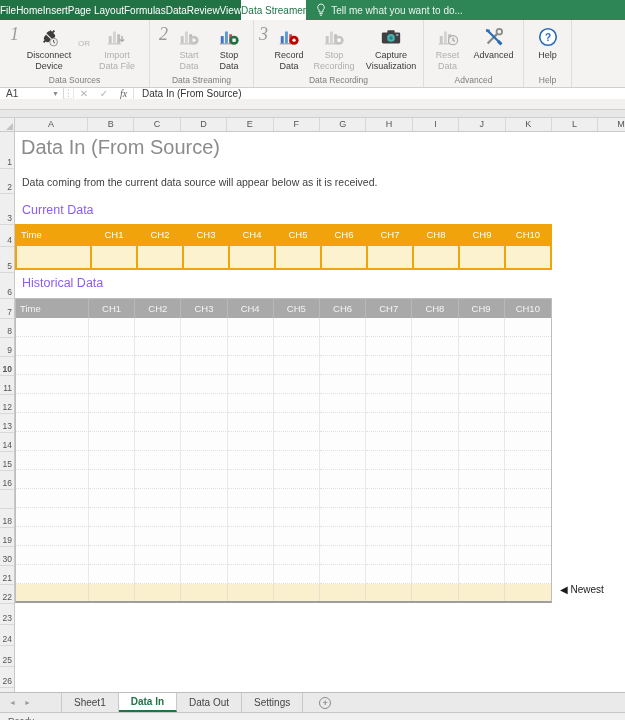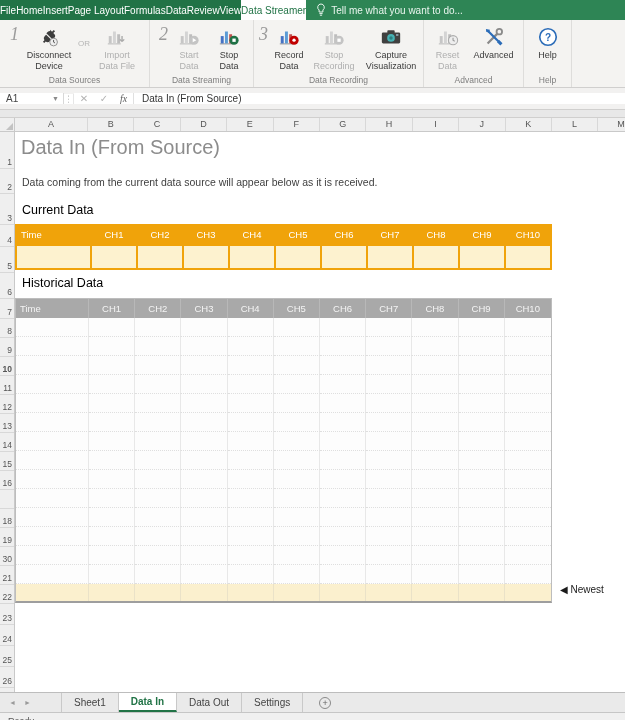--- a/index.html
+++ b/index.html
@@ -18,21 +18,21 @@
   .rbody { flex:1; display:flex; align-items:flex-start; padding-top:3px; justify-content:center; }
   .rnum { font-family:"Liberation Serif", serif; font-style:italic; font-size:18px; color:#9b9b9b; padding:1px 1px 0 5px; }
   .rbtn { display:flex; flex-direction:column; align-items:center; text-align:center; padding-top:1px; line-height:1.2; }
   .rbtn .ricon { height:26px; display:flex; align-items:center; justify-content:center; }
   .rbtn.disabled { color:#AFAFAF; }
   .or { font-size:8px; color:#B5B5B5; padding-top:16px; }
   .rfoot { height:14px; text-align:center; font-size:8.5px; color:#7e7e7e; line-height:14px; white-space:nowrap; }
   .rfill { flex:1; }
 
   
-  .fbar { height:22px; background:#F2F1F0; border-bottom:1px solid #D0CFCE; display:flex; align-items:center; font-size:10px; color:#444; }
+  .fbar { height:22px; background:#F2F1F0; border-bottom:1px solid #D0CFCE; display:flex; align-items:flex-start; font-size:10px; color:#444; }
   .namebox { width:64px; background:#fff; border-right:1px solid #D8D8D8; display:flex; align-items:center; padding-left:6px; }
   .namebox .caret { margin-left:auto; margin-right:4px; font-size:7px; color:#8a8a8a; }
   .fdots { width:10px; display:flex; align-items:center; justify-content:center; color:#b9b9b9; font-size:9px; background:#fff; border-right:1px solid #E6E6E6; }
   .fbtn { width:20px; display:flex; align-items:center; justify-content:center; background:#fff; color:#b3b3b3; font-size:10px; }
   .fbtn.fx { color:#5f5f5f; font-family:"Liberation Serif", serif; font-style:italic; border-right:1px solid #E0E0E0; }
   .fformula { flex:1; background:#fff; display:flex; align-items:center; padding-left:8px; color:#333; }
 
   .gap { height:8px; background:#E8E8E8; border-bottom:1px solid #D0CFCE; }
 
   
@@ -42,21 +42,21 @@
   .corner .tri { position:absolute; right:1px; bottom:1px; width:0; height:0; border-left:7px solid transparent; border-bottom:7px solid #C2C2C2; }
   .colh { width:46.4px; flex:none; text-align:center; font-size:9px; line-height:13px; color:#555; border-right:1px solid #D8D8D8; }
   .colh.colA { width:73px; }
   .grid-body { display:flex; height:560px; }
   .row-header-col { width:15px; flex:none; background:#EFEFEF; border-right:1px solid #C9C9C9; overflow:hidden; }
   .rowh { font-size:8.5px; color:#555; border-bottom:1px solid #D8D8D8; display:flex; align-items:flex-end; justify-content:flex-end; padding:0 2px 1px 0; }
   .cells { flex:1; position:relative; background:#fff; overflow:hidden; }
 
   .sheet-title { position:absolute; left:6px; top:4px; font-size:20px; font-weight:300; color:#8c8c8c; }
   .sheet-subtitle { position:absolute; left:7px; top:44px; font-size:10.5px; color:#3f3f3f; }
-  .section-label { position:absolute; left:7px; font-size:12.5px; color:#000000; }
+  .section-label { position:absolute; left:7px; font-size:12.5px; color:#8b5cf6; }
   .section-label.current { top:71px; }
   .section-label.hist { top:144px; }
 
   .current-table { position:absolute; left:0; top:92px; width:537px; display:grid; grid-template-columns:73px repeat(10,44px); gap:2px; background:var(--gold,#F0A30A); border:2px solid var(--gold,#F0A30A); }
   .ct-h { height:18px; line-height:18px; background:var(--gold,#F0A30A); color:#fff; font-size:9.5px; text-align:center; }
   .ct-h.time { text-align:left; padding-left:4px; }
   .ct-b { height:22px; background:var(--cream,#FDF2CF); }
 
   .historical-table { position:absolute; left:0; top:166px; width:537px; display:grid; grid-template-columns:73px repeat(10,46.2px); border:1px solid #BDBDBD; border-bottom:2px solid #9E9E9E; background:#FDFDFD; }
   .ht-h { height:19px; line-height:19px; background:var(--table_gray,#A9A9A9); color:#F4F4F4; font-size:9.5px; text-align:center; border-right:1px solid #B8B8B8; }

